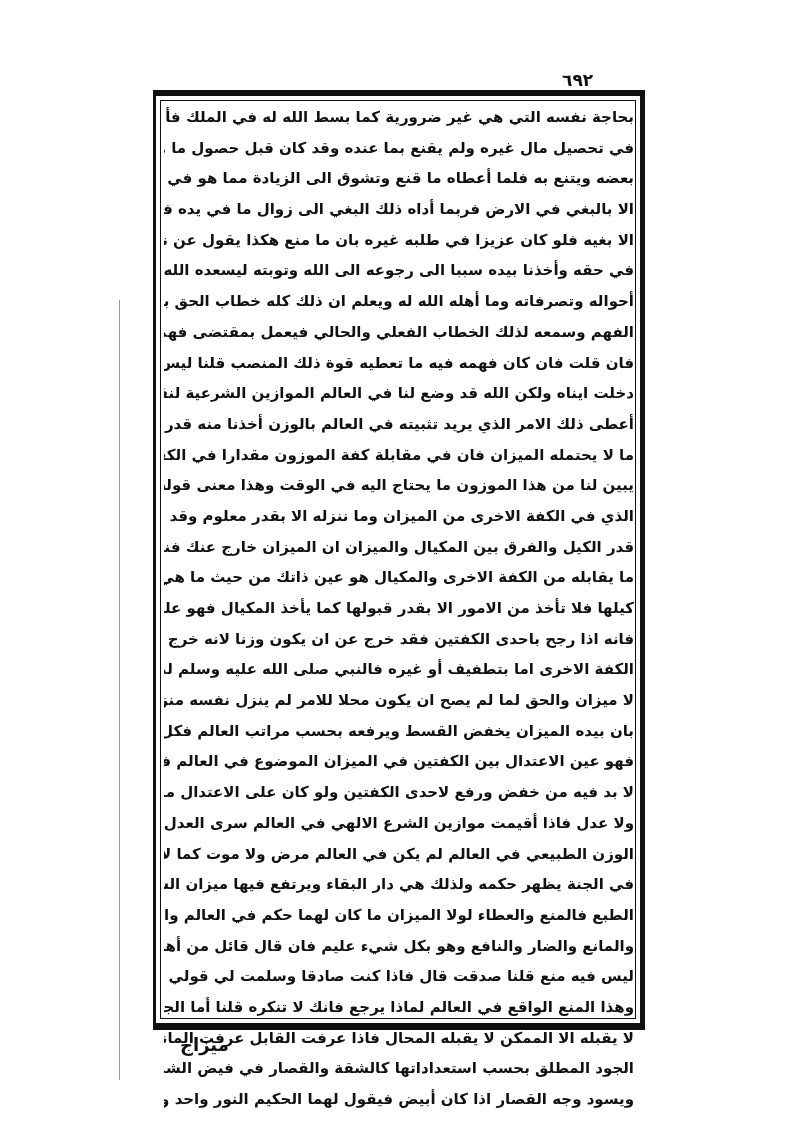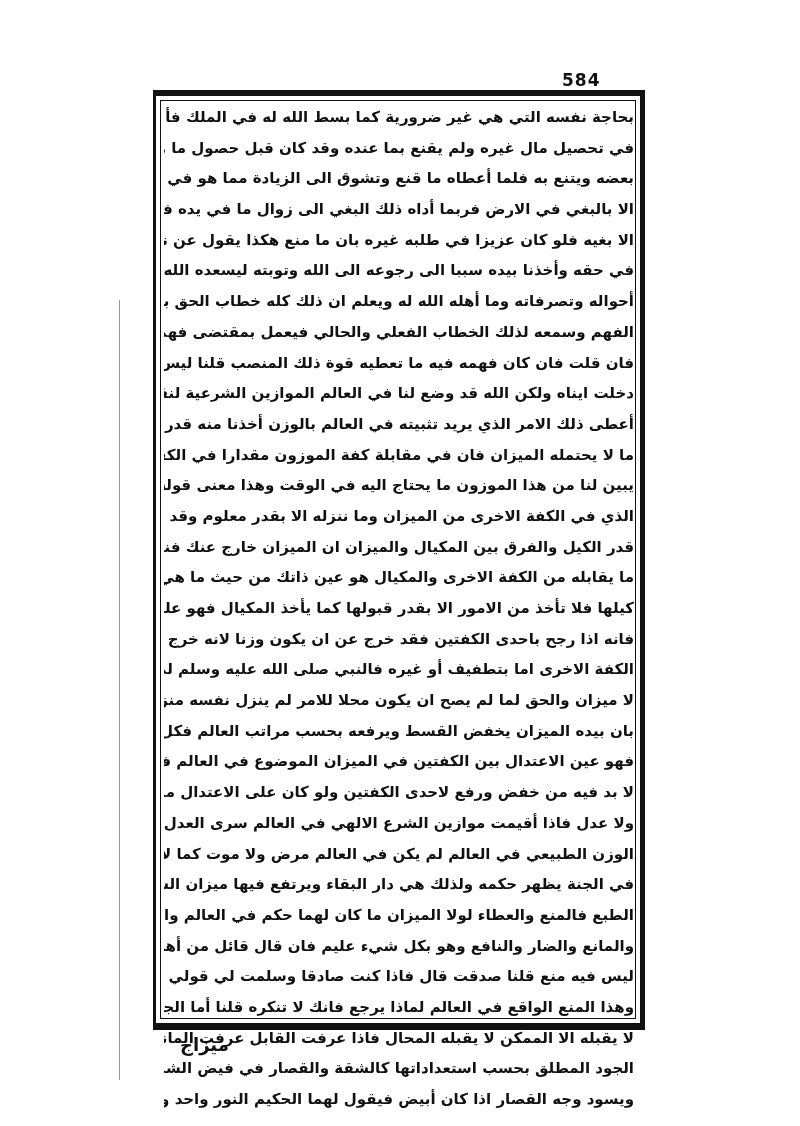--- a/index.html
+++ b/index.html
@@ -11,21 +11,21 @@
   .frame-inner { position: absolute; left: 4px; top: 4px; right: 4px; bottom: 4px; border: 1.5px solid #111; box-sizing: border-box; }
   .text-block { position: absolute; left: 8px; right: 6px; top: 6px; bottom: 6px; direction: rtl; }
   .line { height: 30.7px; line-height: 30.7px; font-size: 15px; white-space: nowrap; overflow: hidden; text-align: justify; text-align-last: justify; font-weight: bold; }
   .catchword { position: absolute; left: 180px; top: 1034px; font-size: 18px; font-weight: bold; direction: rtl; }
 </style>
 </head>
 <body>
 
 <div class="scan-line"></div>
 
-<div class="page-number">584</div>
+<div class="page-number">٦٩٢</div>
 
 <div class="frame-outer">
   <div class="frame-inner"></div>
   <div class="text-block" id="text-block">
       <div class="line">بحاجة نفسه التي هي غير ضرورية كما بسط الله له في الملك فأعطاه افتقاره الاصلي ان يسعى</div>
       <div class="line">في تحصيل مال غيره ولم يقنع بما عنده وقد كان قبل حصول ما هو فيه عنده يشتهي ان يحصل له</div>
       <div class="line">بعضه ويتنع به فلما أعطاه ما قنع وتشوق الى الزيادة مما هو في يد غيره فلم يحصل له ذلك ان حصل</div>
       <div class="line">الا بالبغي في الارض فربما أداه ذلك البغي الى زوال ما في يده فيندم عند ذلك ويعلم انه ما عاد عليه</div>
       <div class="line">الا بغيه فلو كان عزيزا في طلبه غيره بان ما منع هكذا يقول عن نفسه وقد يكون منع الله ذلك</div>
       <div class="line">في حقه وأخذنا بيده سببا الى رجوعه الى الله وتوبته ليسعده الله بذلك فالعاقل ينظر في</div>

